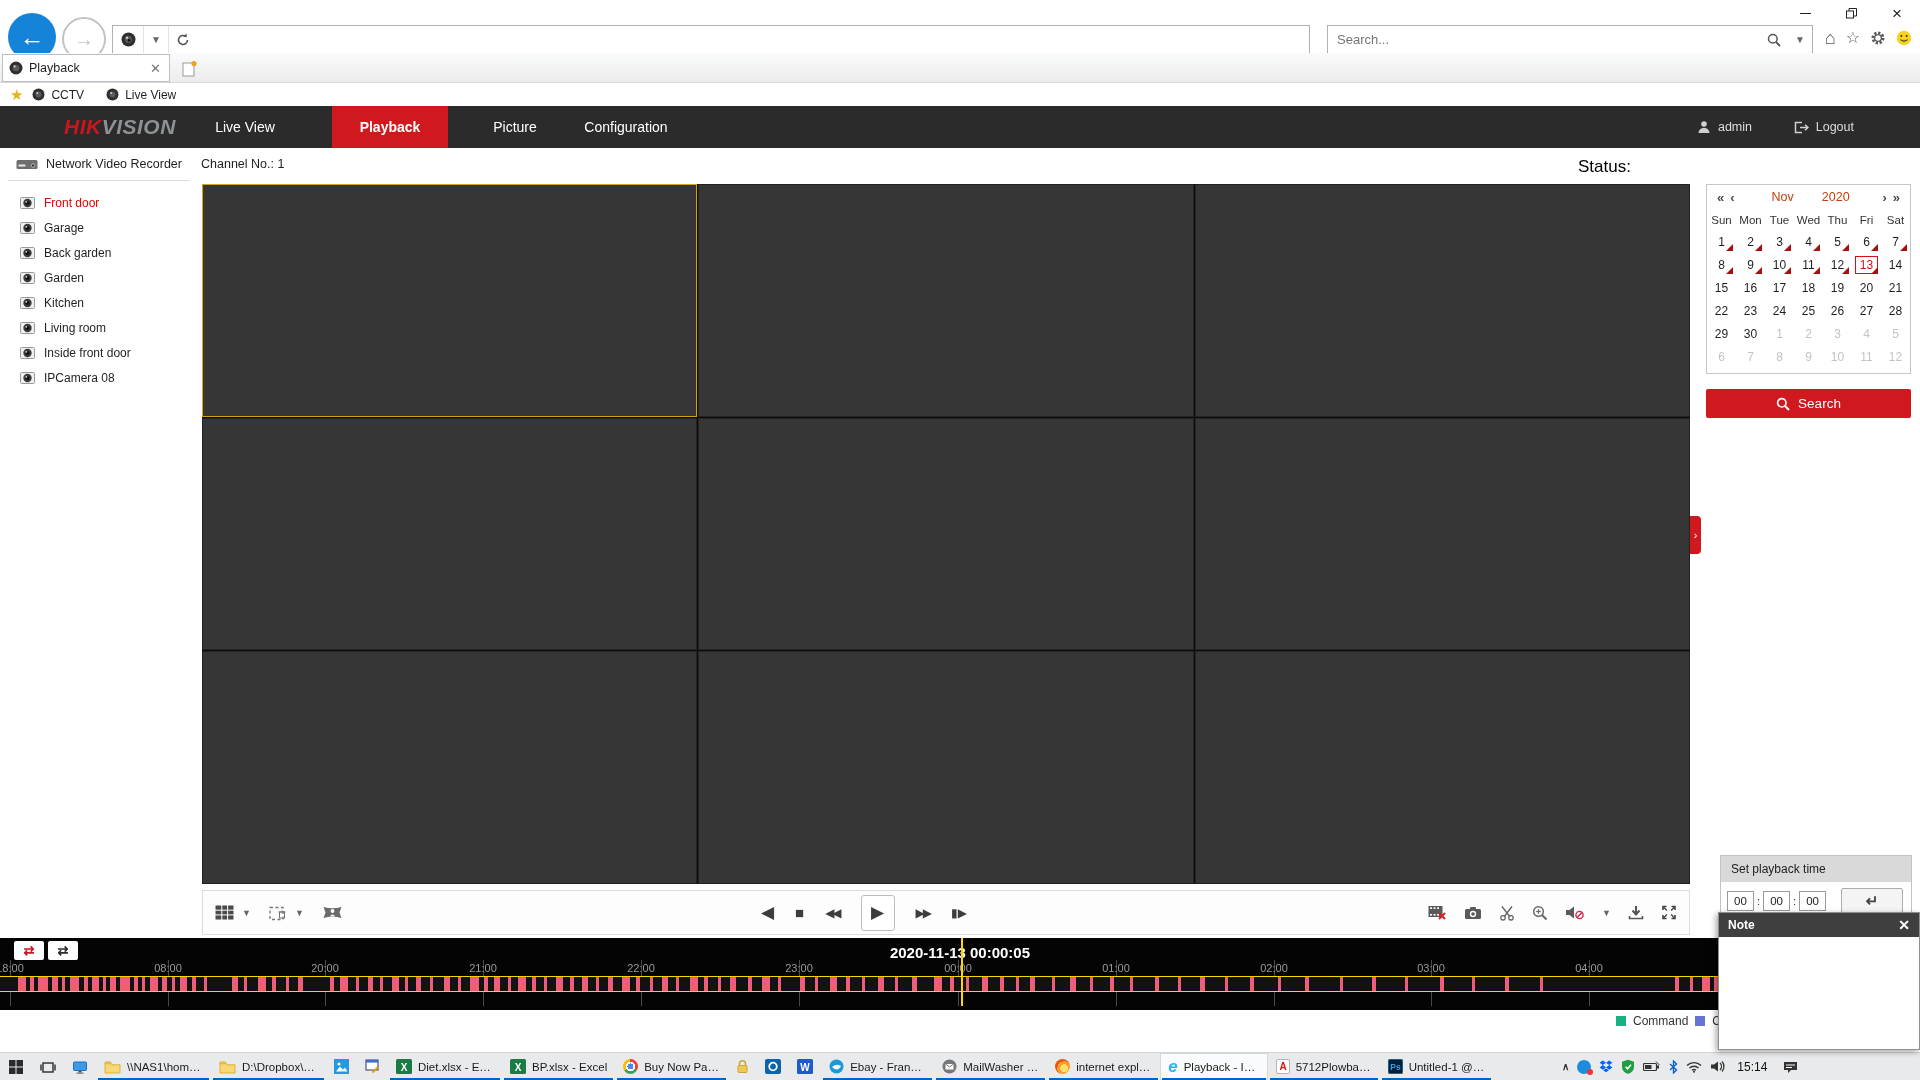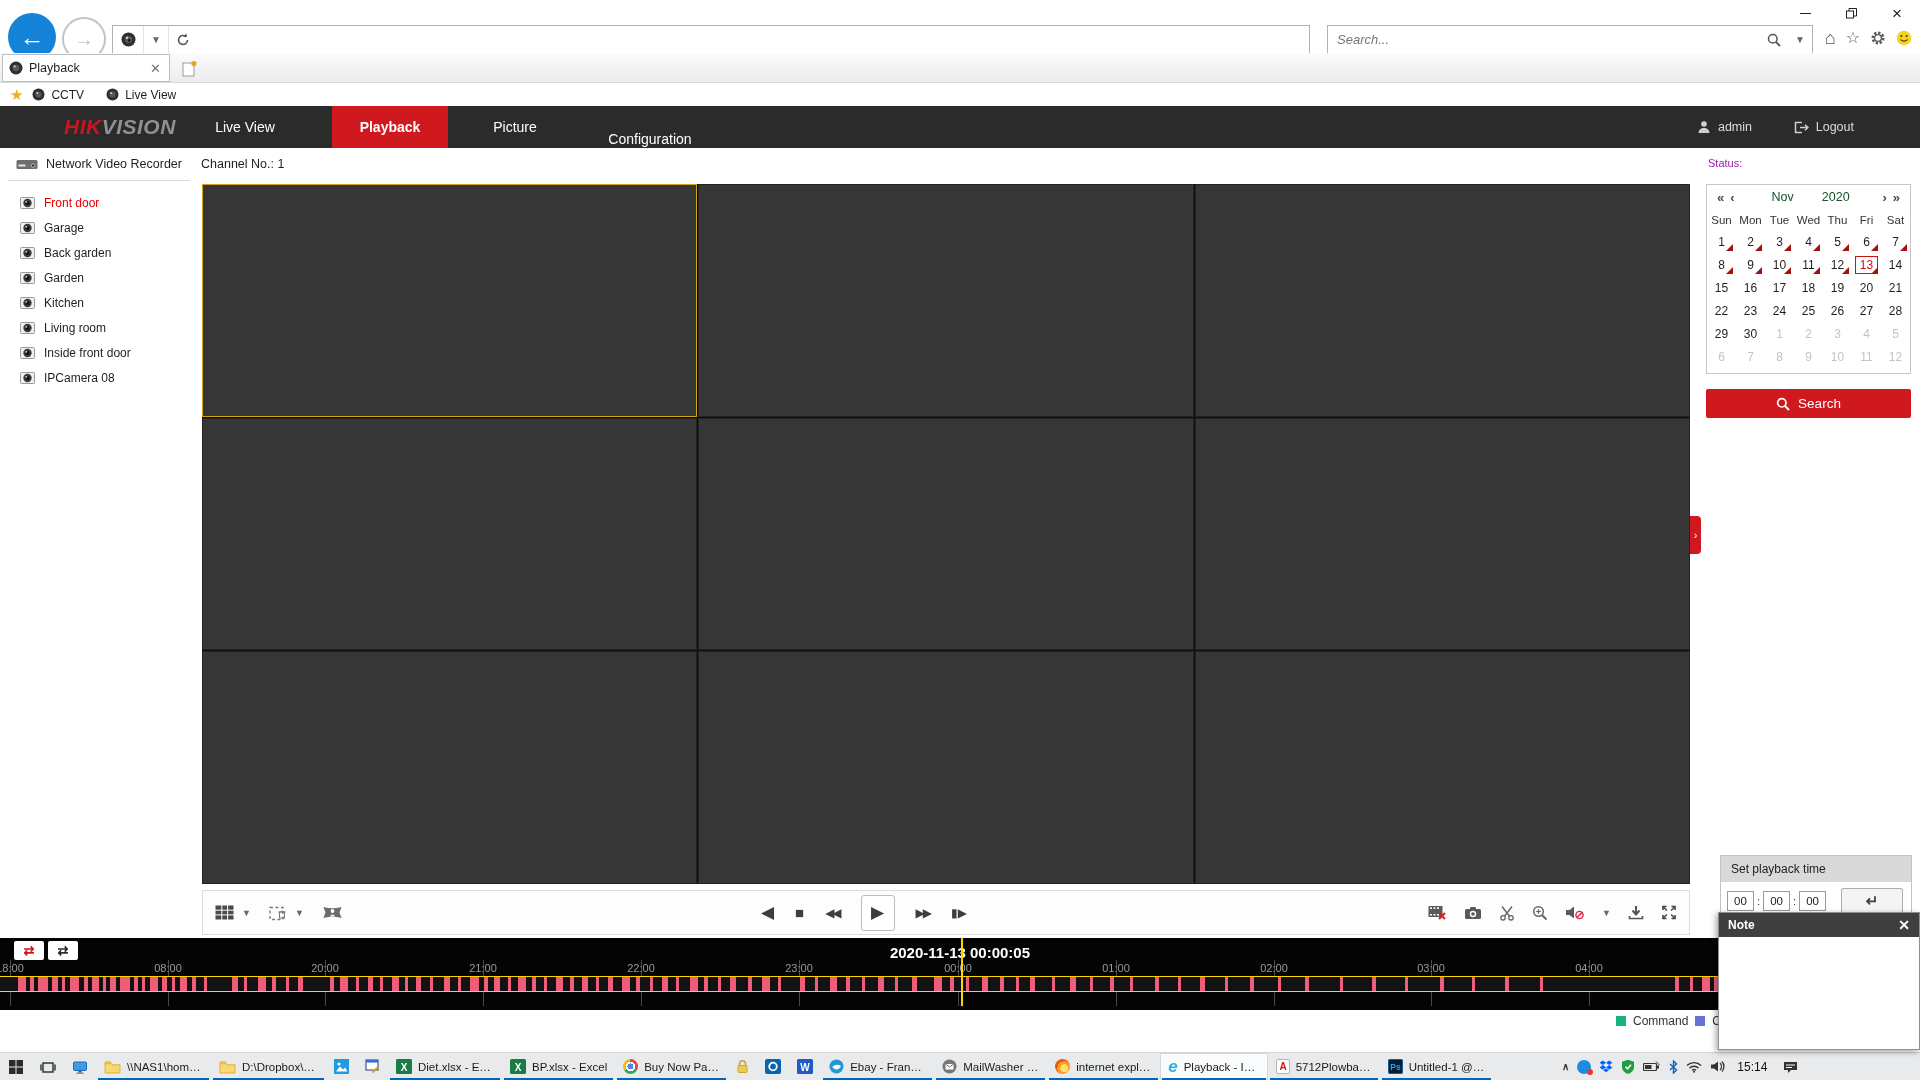--- a/index.html
+++ b/index.html
@@ -13,21 +13,21 @@
   .win-btn{width:46px;height:27px;display:flex;align-items:center;justify-content:center;color:#222;font-size:14px;cursor:pointer;}
   #back-btn{position:absolute;left:8px;top:13px;width:48px;height:48px;border-radius:50%;background:#1583d8;color:#fff;
             display:flex;align-items:center;justify-content:center;font-size:25px;font-weight:bold;}
   #fwd-btn{position:absolute;left:62px;top:17px;width:40px;height:40px;border-radius:50%;border:2px solid #c3c3c3;color:#c3c3c3;
            display:flex;align-items:center;justify-content:center;font-size:20px;font-weight:bold;}
   #url-bar{position:absolute;left:112px;top:25px;width:1196px;height:27px;border:1px solid #acb2b8;background:#fff;display:flex;align-items:center;}
   #url-bar .favicon{margin:0 7px 0 8px;}
   #url-input{border:0;outline:none;flex:1;font-size:13.5px;color:#1f1f1f;font-family:"Liberation Sans",sans-serif;}
   .bar-caret{color:#666;font-size:10px;padding:0 7px;align-self:stretch;display:flex;align-items:center;border-left:1px solid #e3e3e3;}
   #search-box{position:absolute;left:1327px;top:25px;width:484px;height:27px;border:1px solid #acb2b8;background:#fff;display:flex;align-items:center;}
-  #search-input{border:0;outline:none;flex:1;font-size:13px;color:#8b5cf6;padding-left:9px;font-family:"Liberation Sans",sans-serif;font-style:italic;}
+  #search-input{border:0;outline:none;flex:1;font-size:13px;color:#8b5cf6;padding-left:9px;font-family:"Liberation Sans",sans-serif;}
   #top-icons{position:absolute;right:8px;top:29px;display:flex;align-items:center;gap:10px;}
   #top-icons .ti{font-size:16px;color:#5a5a5a;cursor:pointer;line-height:1;}
   #tab-row{position:absolute;left:0;top:53px;width:1920px;height:29px;background:linear-gradient(#fafbfb,#ececed);border-bottom:1px solid #d8dadb;}
   #tab{position:absolute;left:2px;top:1px;width:168px;height:28px;background:#fff;border:1px solid #b9bfc4;display:flex;align-items:center;padding:0 6px;box-sizing:border-box;}
   #tab .t-label{flex:1;font-size:12.5px;color:#1f1f1f;margin-left:6px;}
   #tab .t-close{color:#777;font-size:13px;padding:0 2px;cursor:pointer;}
   #newtab-btn{position:absolute;left:178px;top:5px;width:22px;height:20px;display:flex;align-items:center;justify-content:center;cursor:pointer;}
   #fav-bar{position:absolute;left:0;top:83px;width:1920px;height:23px;background:#fff;display:flex;align-items:center;}
   #fav-star{color:#e9b31b;font-size:15px;margin:0 9px 0 10px;}
   .fav-link{display:flex;align-items:center;gap:6px;margin-right:22px;font-size:12px;color:#1f1f1f;cursor:pointer;}
@@ -44,33 +44,33 @@
 
   
   #device-row{position:absolute;left:16px;top:157px;display:flex;align-items:center;gap:8px;font-size:12.5px;color:#1f1f1f;}
   #side-divider{position:absolute;left:8px;top:180px;width:182px;height:1px;background:#dcdcdc;}
   #camera-list{position:absolute;left:20px;top:190px;width:175px;}
   .cam-row{display:flex;align-items:center;gap:9px;height:25px;font-size:12px;color:#1f1f1f;cursor:pointer;}
   .cam-row.selected .cam-label{color:#e60000;}
 
   
   #ch-label{position:absolute;left:201px;top:157px;font-size:12.5px;color:#1f1f1f;}
-  #status-label{position:absolute;left:1708px;top:157px;font-size:11px;color:#a21caf;}
+  #status-label{position:absolute;left:1578px;top:157px;font-size:17px;color:#000000;}
   #video-grid{position:absolute;left:202px;top:184px;width:1488px;height:700px;display:grid;
               grid-template-columns:1fr 1fr 1fr;grid-template-rows:1fr 1fr 1fr;background:#0e0e0e;grid-gap:1px;}
   .vcell{background:#363636;border:1px solid #232323;box-sizing:border-box;}
   .vcell.selected{border:1px solid #d3a312;}
   #expand-tab{position:absolute;left:1690px;top:516px;width:11px;height:38px;background:#d0181f;border-radius:0 4px 4px 0;
               color:#fff;font-size:11px;display:flex;align-items:center;justify-content:center;cursor:pointer;}
 
   
   #calendar{position:absolute;left:1706px;top:184px;width:205px;height:190px;border:1px solid #c6c6c6;background:#fff;box-sizing:border-box;}
   #cal-header{display:flex;align-items:center;height:24px;padding:0 7px;font-size:12.5px;}
   .cal-arrow{color:#4a4a4a;font-weight:bold;cursor:pointer;padding:0 3px;font-size:13px;}
-  #cal-month,#cal-year{color:#14532d;cursor:pointer;}
+  #cal-month,#cal-year{color:#c2410c;cursor:pointer;}
   #cal-month{margin-left:34px;} #cal-year{margin-left:28px;margin-right:auto;}
   #cal-dow{display:grid;grid-template-columns:repeat(7,1fr);height:21px;font-size:11.5px;color:#333;}
   #cal-dow div{display:flex;align-items:center;justify-content:center;}
   #cal-grid{display:grid;grid-template-columns:repeat(7,1fr);grid-template-rows:repeat(6,23px);}
   .cal-cell{position:relative;display:flex;align-items:center;justify-content:center;font-size:12px;color:#1f1f1f;cursor:pointer;}
   .cal-cell.mut{color:#c3c3c3;}
   .cal-cell .tri{position:absolute;right:3px;bottom:2px;width:0;height:0;border-left:7px solid transparent;border-bottom:7px solid #a6110f;}
   .cal-cell.sel .num{border:1px solid #d01212;color:#d01212;padding:1px 4px;}
   #cal-search{position:absolute;left:1706px;top:389px;width:205px;height:29px;background:#d0181f;border-radius:2px;color:#fff;
               display:flex;align-items:center;justify-content:center;gap:8px;font-size:13.5px;cursor:pointer;}
@@ -247,21 +247,21 @@
         </span>
     </div>
   </div>
 
   <div id="hik-header">
     <div id="hik-logo"><span class="lr">HIK</span><span class="lg">VISION</span></div>
     <div id="nav-tabs">
         <div class="nav-tab" style="left: 187px; width: 116px;">Live View</div>
         <div class="nav-tab active" style="left: 332px; width: 116px;">Playback</div>
         <div class="nav-tab" style="left: 457px; width: 116px;">Picture</div>
-        <div class="nav-tab" style="left: 584px; width: 132px; margin-top: 12px;">Configuration</div>
+        <div class="nav-tab" style="left: 560px; width: 132px;">Configuration</div>
       </div>
     <div id="hdr-user">
       <span>
         <svg width="14" height="14">
             <circle cx="7" cy="4" r="2.8" fill="#cfcfcf"></circle>
             <path d="M1.5 13 a5.5 5.3 0 0 1 11 0 Z" fill="#cfcfcf"></path>
           </svg>
       </span>
       <span>admin</span>
     </div>

